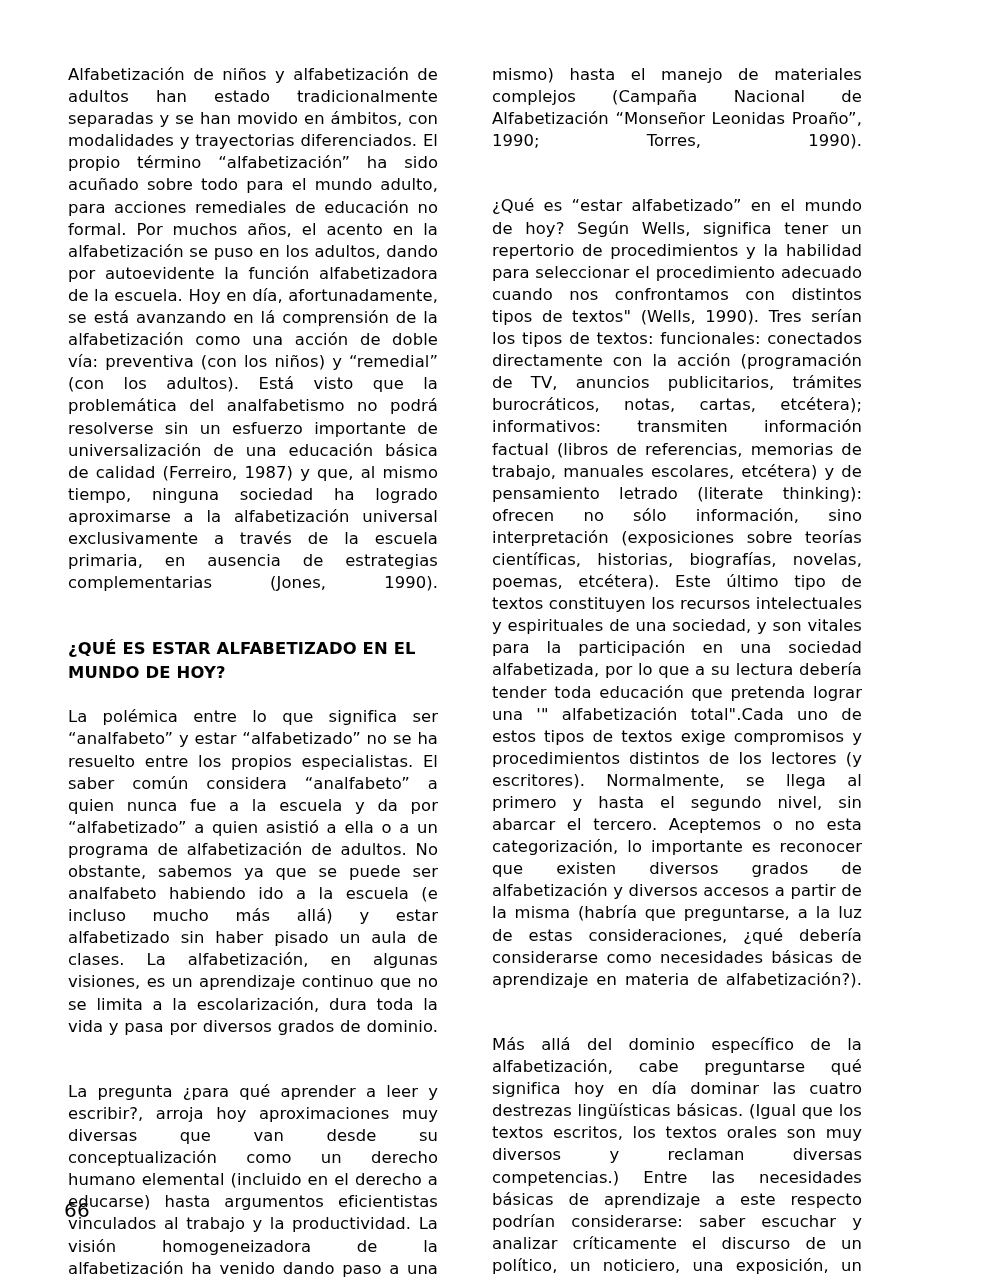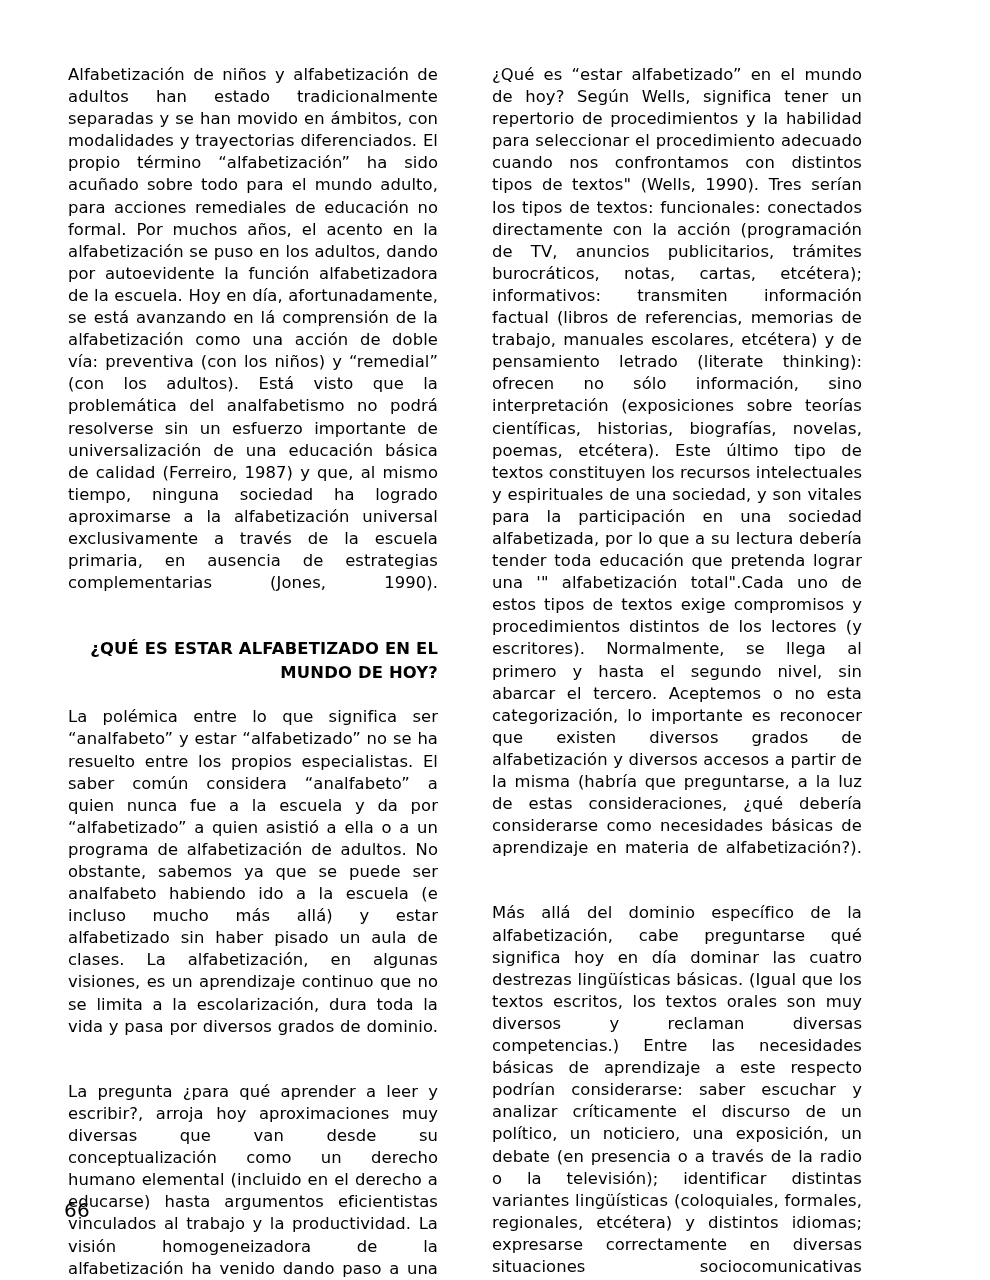--- a/index.html
+++ b/index.html
@@ -57,21 +57,21 @@
     content: "";
     display: inline-block;
     width: 100%;
   }
 
   .heading {
     margin: 11px 0 21px 0;
     font-size: 16.4px;
     line-height: 24px;
     font-weight: bold;
-    text-align: right;
+    text-align: left;
     letter-spacing: 0.01em;
   }
 
   .page-number {
     position: absolute;
     left: 64px;
     top: 1198px;
     font-size: 20px;
     line-height: 24px;
     font-weight: normal;
@@ -86,20 +86,21 @@
   <div class="columns">
 
     <div class="column">
       <p class="para">Alfabetización de niños y alfabetización de adultos han estado tradicionalmente separadas y se han movido en ámbitos, con modalidades y trayectorias diferenciados. El propio término “alfabetización” ha sido acuñado sobre todo para el mundo adulto, para acciones remediales de educación no formal. Por muchos años, el acento en la alfabetización se puso en los adultos, dando por autoevidente la función alfabetizadora de la escuela. Hoy en día, afortunadamente, se está avanzando en lá comprensión de la alfabetización como una acción de doble vía: preventiva (con los niños) y “remedial” (con los adultos). Está visto que la problemática del analfabetismo no podrá resolverse sin un esfuerzo importante de universalización de una educación básica de calidad (Ferreiro, 1987) y que, al mismo tiempo, ninguna sociedad ha logrado aproximarse a la alfabetización universal exclusivamente a través de la escuela primaria, en ausencia de estrategias complementarias (Jones, 1990).</p>
       <h2 class="heading">¿QUÉ ES ESTAR ALFABETIZADO EN EL MUNDO DE HOY?</h2>
       <p class="para">La polémica entre lo que significa ser “analfabeto” y estar “alfabetizado” no se ha resuelto entre los propios especialistas. El saber común considera “analfabeto” a quien nunca fue a la escuela y da por “alfabetizado” a quien asistió a ella o a un programa de alfabetización de adultos. No obstante, sabemos ya que se puede ser analfabeto habiendo ido a la escuela (e incluso mucho más allá) y estar alfabetizado sin haber pisado un aula de clases. La alfabetización, en algunas visiones, es un aprendizaje continuo que no se limita a la escolarización, dura toda la vida y pasa por diversos grados de dominio.</p>
       <p class="para">La pregunta ¿para qué aprender a leer y escribir?, arroja hoy aproximaciones muy diversas que van desde su conceptualización como un derecho humano elemental (incluido en el derecho a educarse) hasta argumentos eficientistas vinculados al trabajo y la productividad. La visión homogeneizadora de la alfabetización ha venido dando paso a una relativización cultural de la misma, estableciéndose la necesidad de definir, para cada situación concreta, su pertinencia y las competencias consideradas esenciales (Wells, 1990). Aprender a leer y escribir puede ser un aprendizaje con múltiples funciones y efectos, desde el desarrollo de la autoestima y la dignidad personal (aprender a escribir el nombre propio y aprender a firmar tiene, en el mundo de los adultos, un valor grande por sí</p>
     </div>
 
     <div class="column">
+      <p class="para">mismo) hasta el manejo de materiales complejos (Campaña Nacional de Alfabetización “Monseñor Leonidas Proaño”, 1990; Torres, 1990).</p>
       <p class="para">¿Qué es “estar alfabetizado” en el mundo de hoy? Según Wells, significa tener un repertorio de procedimientos y la habilidad para seleccionar el procedimiento adecuado cuando nos confrontamos con distintos tipos de textos" (Wells, 1990). Tres serían los tipos de textos: funcionales: conectados directamente con la acción (programación de TV, anuncios publicitarios, trámites burocráticos, notas, cartas, etcétera); informativos: transmiten información factual (libros de referencias, memorias de trabajo, manuales escolares, etcétera) y de pensamiento letrado (literate thinking): ofrecen no sólo información, sino interpretación (exposiciones sobre teorías científicas, historias, biografías, novelas, poemas, etcétera). Este último tipo de textos constituyen los recursos intelectuales y espirituales de una sociedad, y son vitales para la participación en una sociedad alfabetizada, por lo que a su lectura debería tender toda educación que pretenda lograr una '" alfabetización total".Cada uno de estos tipos de textos exige compromisos y procedimientos distintos de los lectores (y escritores). Normalmente, se llega al primero y hasta el segundo nivel, sin abarcar el tercero. Aceptemos o no esta categorización, lo importante es reconocer que existen diversos grados de alfabetización y diversos accesos a partir de la misma (habría que preguntarse, a la luz de estas consideraciones, ¿qué debería considerarse como necesidades básicas de aprendizaje en materia de alfabetización?).</p>
       <p class="para">Más allá del dominio específico de la alfabetización, cabe preguntarse qué significa hoy en día dominar las cuatro destrezas lingüísticas básicas. (Igual que los textos escritos, los textos orales son muy diversos y reclaman diversas competencias.) Entre las necesidades básicas de aprendizaje a este respecto podrían considerarse: saber escuchar y analizar críticamente el discurso de un político, un noticiero, una exposición, un debate (en presencia o a través de la radio o la televisión); identificar distintas variantes lingüísticas (coloquiales, formales, regionales, etcétera) y distintos idiomas; expresarse correctamente en diversas situaciones sociocomunicativas diferenciando las variantes coloquiales y formales, con una noción clara de los usos pragmáticos del lenguaje en</p>
     </div>
 
   </div>
 
   <div class="page-number">66</div>
 
 </div>
 

